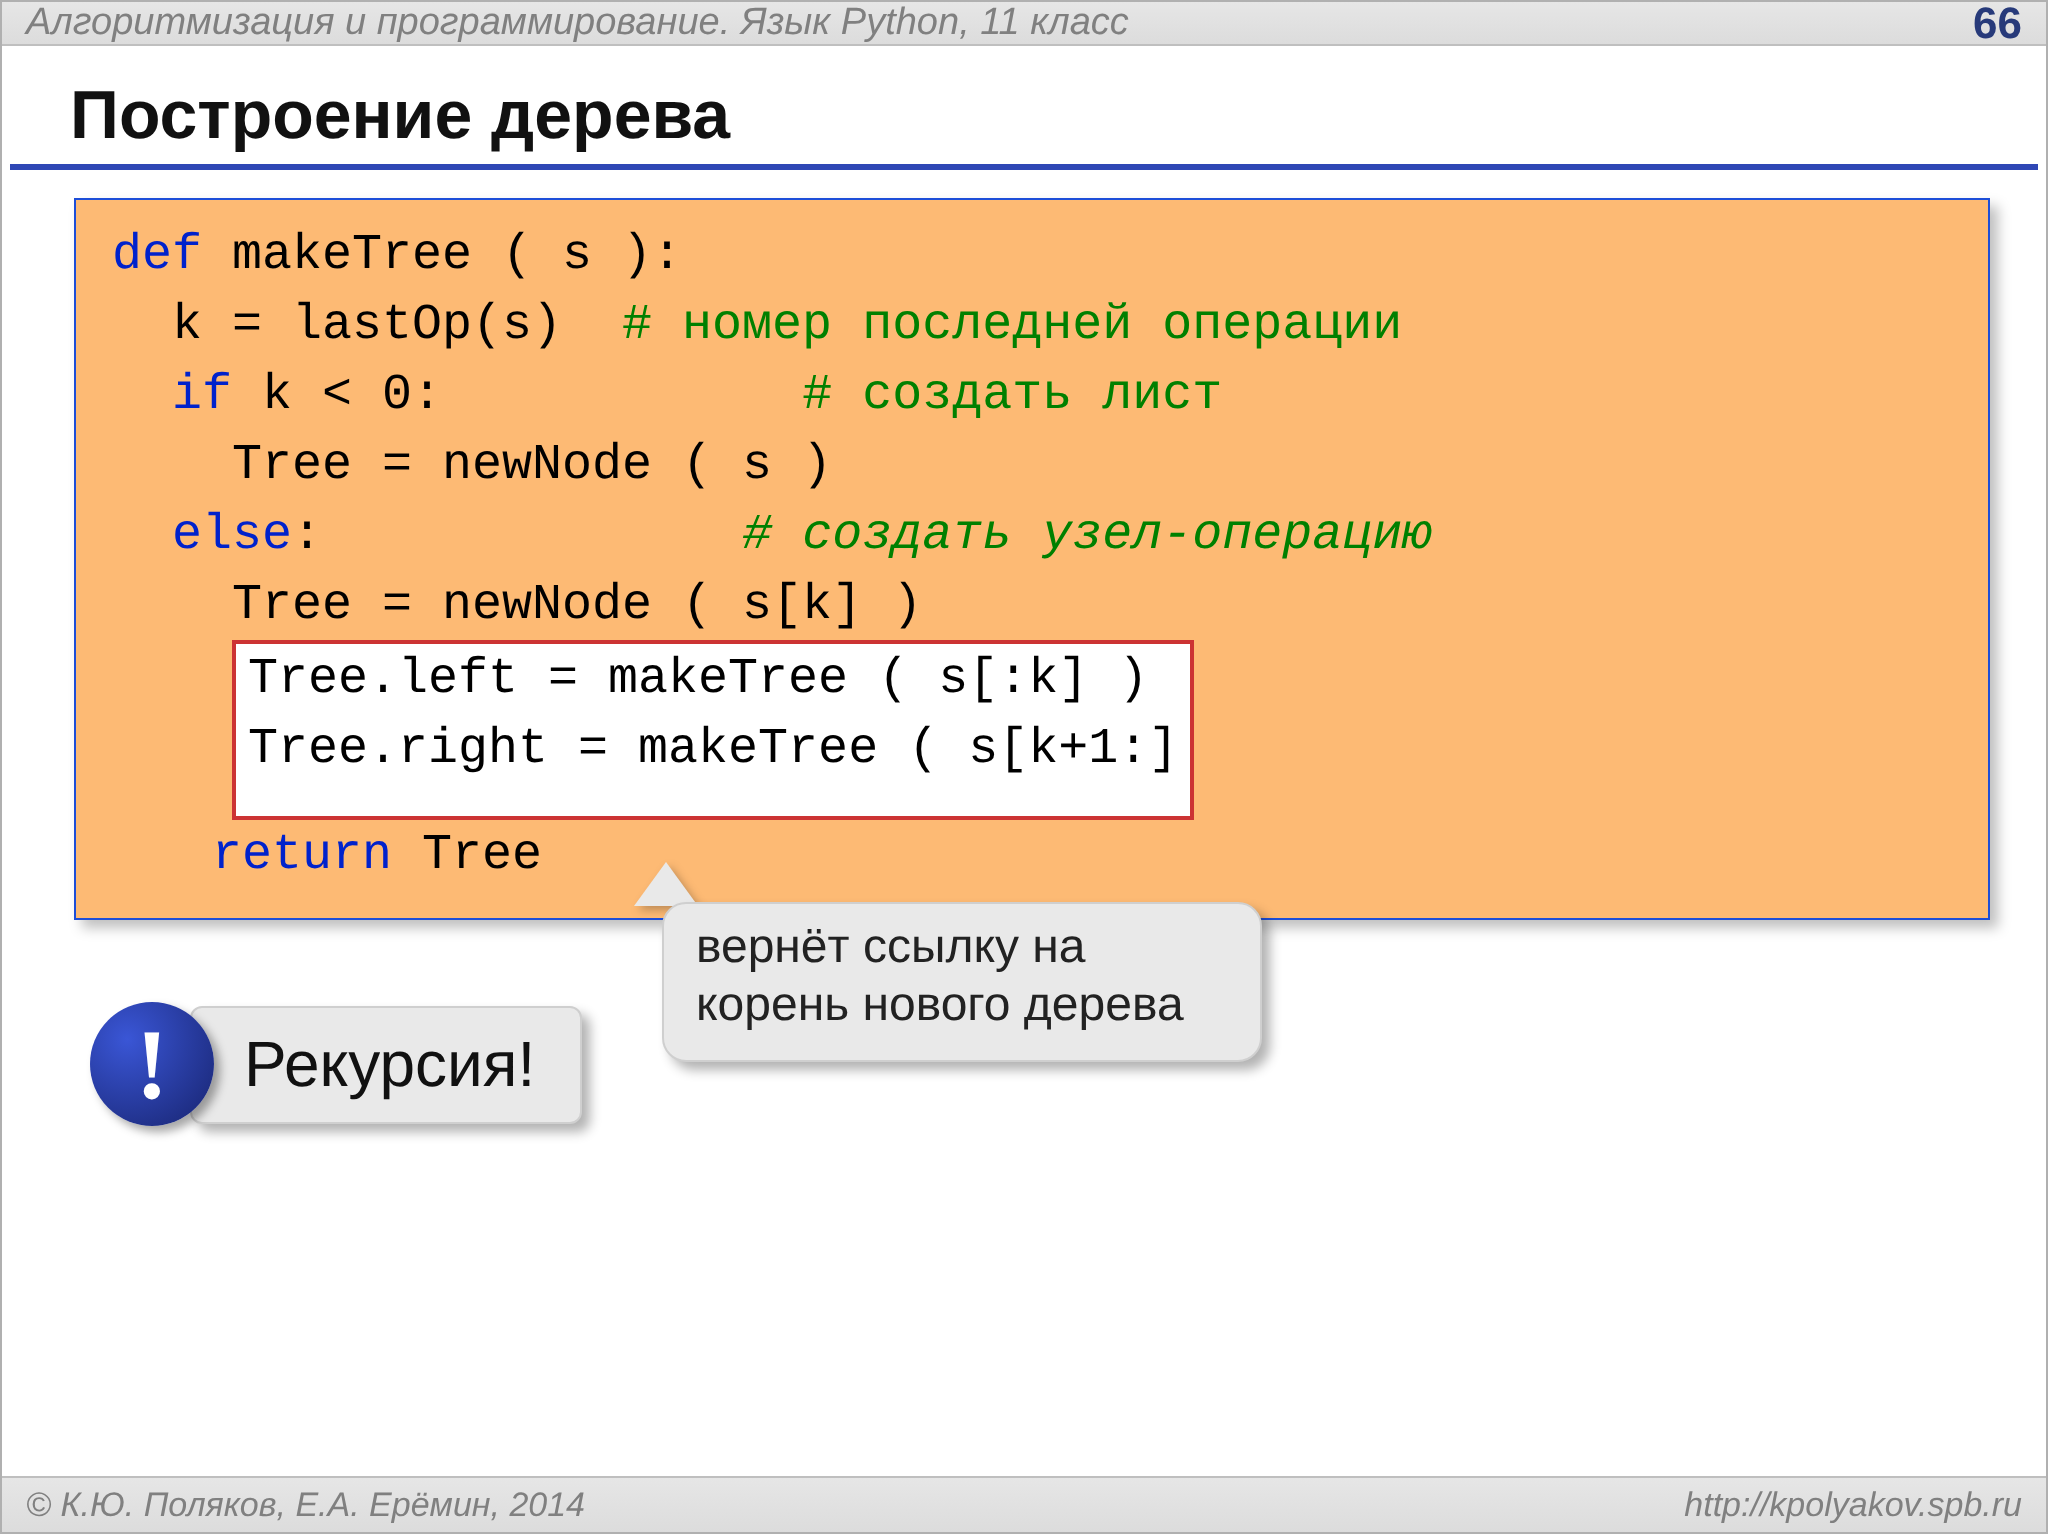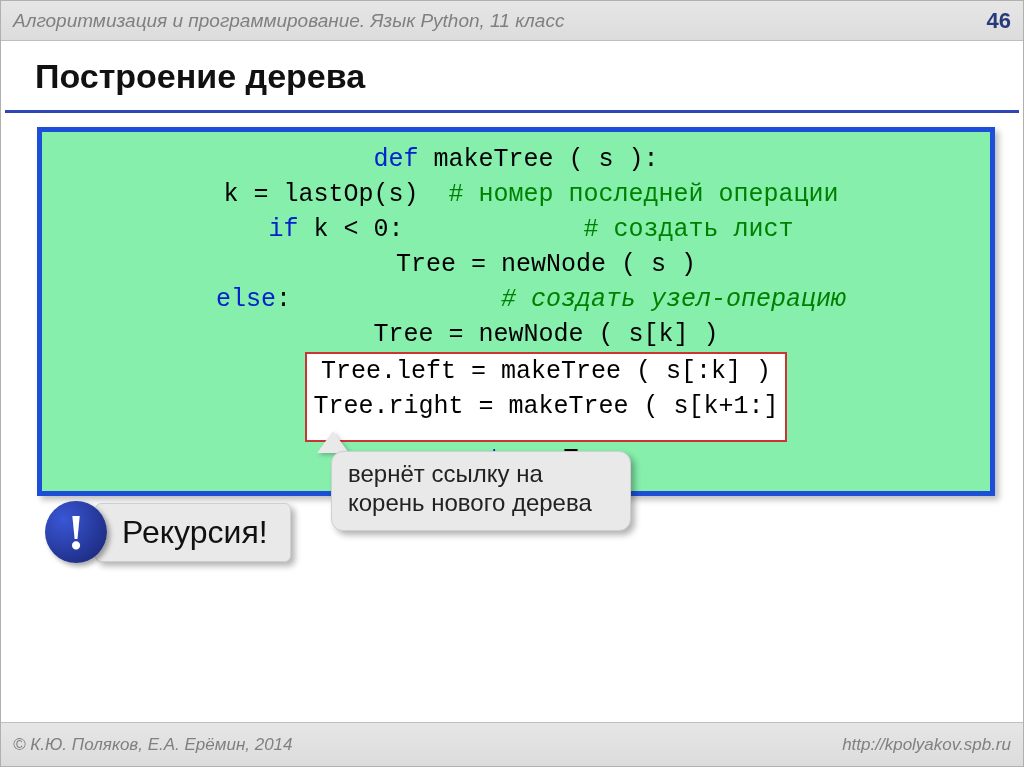--- a/index.html
+++ b/index.html
@@ -5,45 +5,44 @@
   * { box-sizing: border-box; margin: 0; padding: 0; }
   html, body { width: 1024px; height: 767px; font-family: Arial, Helvetica, sans-serif; }
   body { background: #ffffff; position: relative; }
 
   .slide {
     position: absolute; left: 0; top: 0; width: 1024px; height: 767px;
     background: #ffffff; border: 1px solid #b0b0b0;
   }
 
   .top-bar {
-    height: 40px; background: linear-gradient(#e6e6e6, #dcdcdc);
+    height: 22px; background: linear-gradient(#e6e6e6, #dcdcdc);
     border-bottom: 1px solid #bfbfbf;
     display: flex; align-items: center; justify-content: space-between;
     padding: 0 12px; font-style: italic; color: #808080; font-size: 19px;
   }
   .page-num { font-weight: bold; color: #273a7a; font-style: normal; font-size: 22px; }
 
   .title {
     font-size: 34px; font-weight: bold; color: #111;
-    padding: 16px 26px 14px 30px;
+    padding: 16px 26px 4px 30px;
     border-bottom: 3px solid #2f47b5;
     margin: 0 4px 14px 4px;
   }
 
   .code-box {
     position: relative;
     margin: 0 28px 0 36px;
-    background: #86efac;
-    border: 5px solid #1d4ed8;
+    background: #fdba74;
+    border: 1px solid #1d4ed8;
     box-shadow: 4px 4px 6px rgba(0,0,0,.25);
     padding: 10px 18px 14px 18px;
     font-family: "Courier New", monospace;
     font-size: 25px; line-height: 1.40;
     color: #000;
-    text-align: center;
   }
   .kw   { color: #0022cc; }
   .cm   { color: #008000; }
   .code-box .highlight {
     display: inline-block;
     border: 2px solid #cc3333;
     background: #ffffff;
     padding: 0 6px 16px 6px;
     margin-left: 0;
   }
@@ -89,34 +88,34 @@
     border: 1px solid #cfcfcf;
     border-radius: 6px;
     box-shadow: 4px 4px 6px rgba(0,0,0,.30);
     padding: 10px 22px 10px 26px;
     font-size: 32px; color: #111;
     z-index: 2;
   }
 
   .footer {
     position: absolute; left: 0; bottom: 0; width: 100%;
-    height: 44px; background: linear-gradient(#e6e6e6, #dcdcdc);
+    height: 28px; background: linear-gradient(#e6e6e6, #dcdcdc);
     border-top: 1px solid #bfbfbf;
     display: flex; align-items: center; justify-content: space-between;
     padding: 0 12px; font-style: italic; color: #808080; font-size: 17px;
   }
 </style>
 </head>
 <body>
 
 <div class="slide">
 
   <div class="top-bar">
     <span>Алгоритмизация и программирование. Язык Python, 11 класс</span>
-    <span class="page-num">46</span>
+    <span class="page-num">66</span>
   </div>
 
   <h1 class="title">Построение дерева</h1>
 
   <div class="code-box">
     <div><span class="kw" style="white-space: pre;">def</span><span style="white-space: pre;"> makeTree ( s ):</span></div>
     <div><span style="white-space: pre;">  k = lastOp(s)  </span><span class="cm" style="white-space: pre;"># номер последней операции</span></div>
     <div><span style="white-space: pre;">  </span><span class="kw" style="white-space: pre;">if</span><span style="white-space: pre;"> k &lt; 0:            </span><span class="cm" style="white-space: pre;"># создать лист</span></div>
     <div><span style="white-space: pre;">    Tree = newNode ( s )</span></div>
     <div><span style="white-space: pre;">  </span><span class="kw" style="white-space: pre;">else</span><span style="white-space: pre;">:              </span><span class="cm" style="white-space: pre; font-style: italic;"># создать узел-операцию</span></div>

